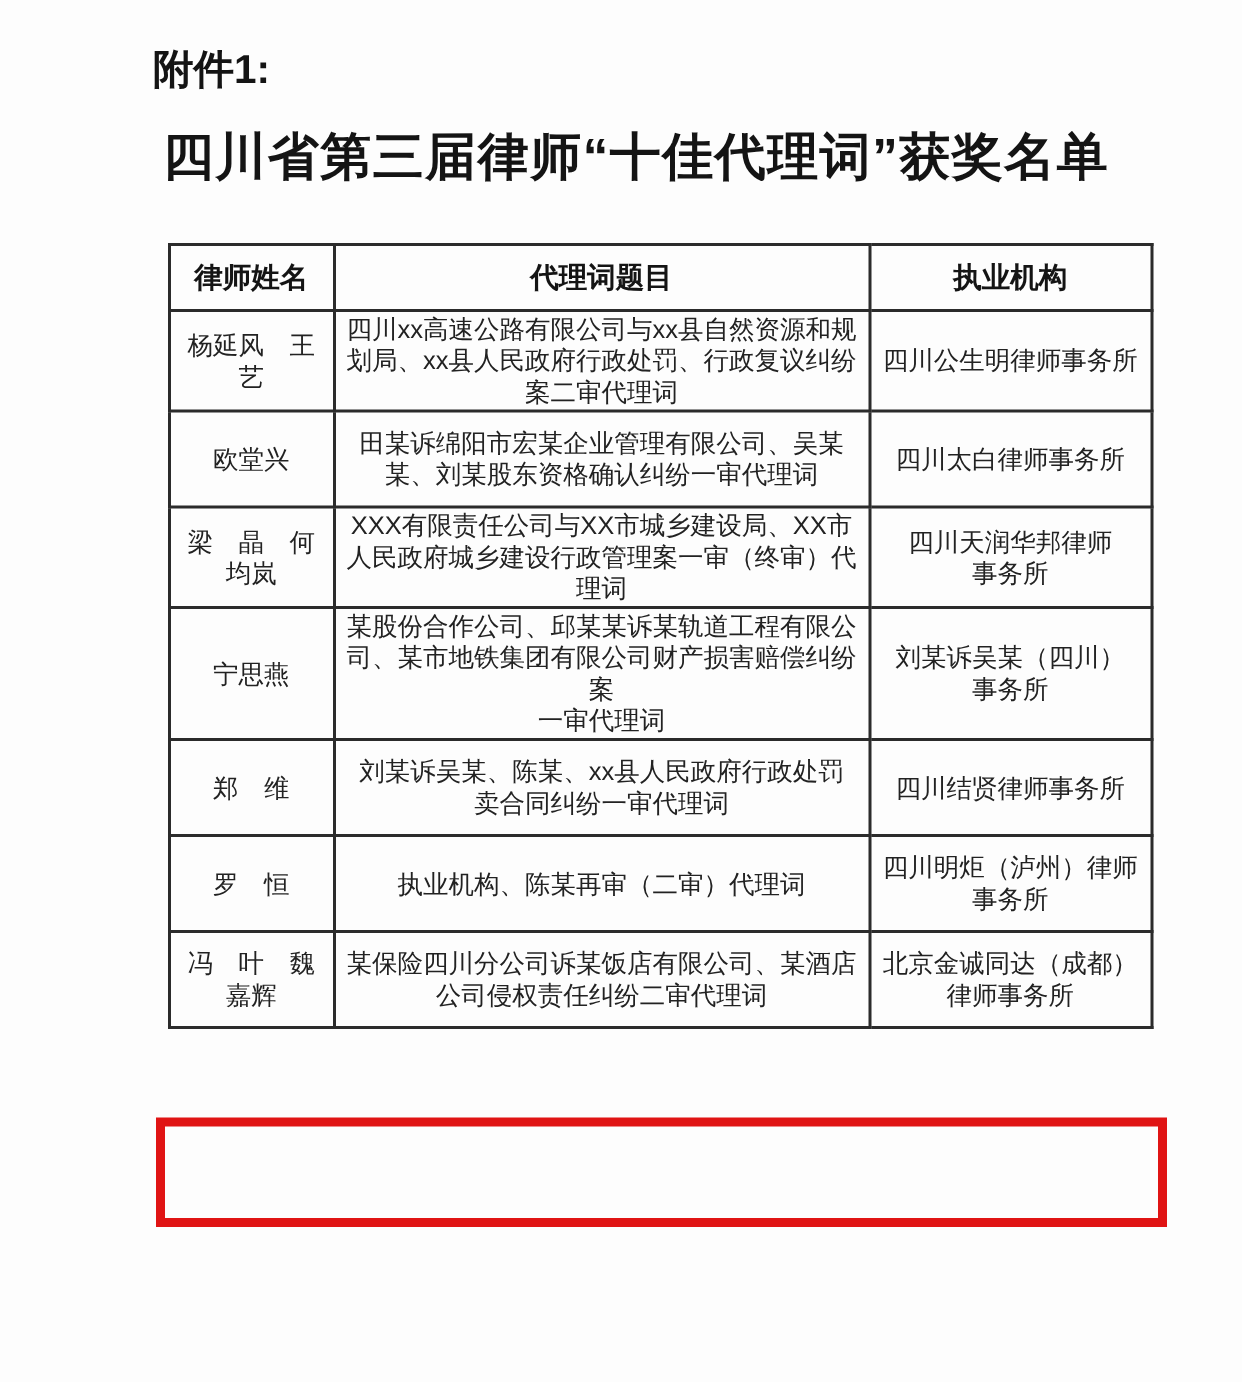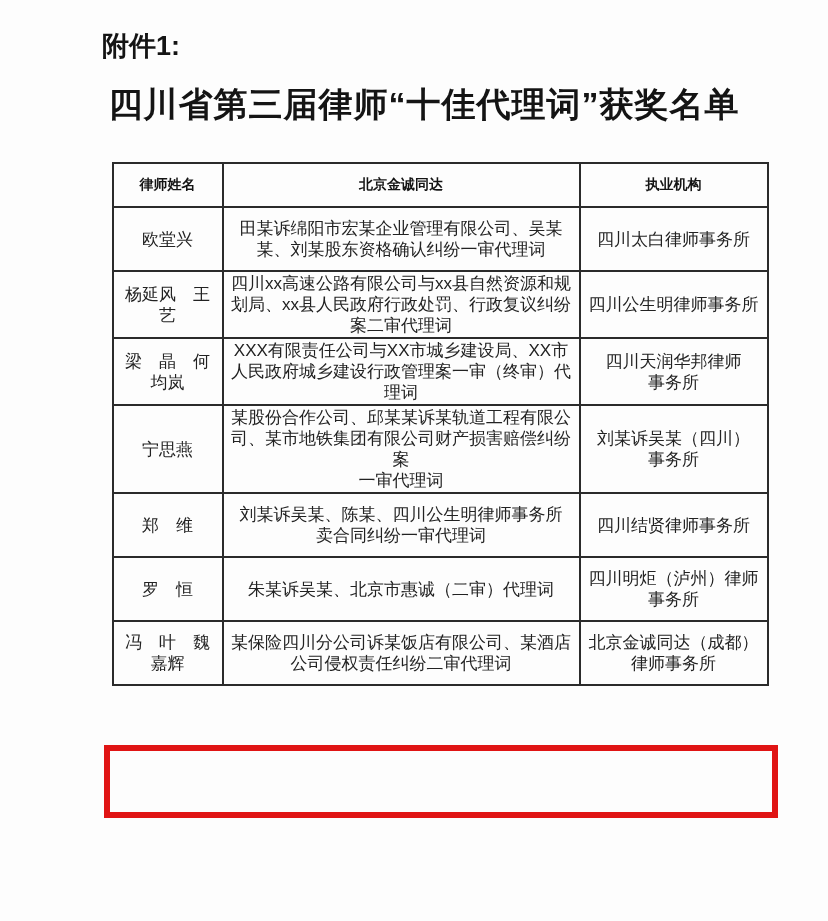--- a/index.html
+++ b/index.html
@@ -42,21 +42,21 @@
     border-collapse: collapse;
   }
   table.awards th, table.awards td {
     border: 2px solid #2b2b2b;
     text-align: center;
     vertical-align: middle;
     white-space: pre-wrap;
     word-break: break-all;
   }
   table.awards th {
-    font-size: 14px;
+    font-size: 19px;
     font-weight: bold;
     height: 42px;
     padding: 0 4px;
     color: #141414;
   }
   table.awards td {
     font-size: 17px;
     line-height: 21px;
     padding: 1px 4px;
     color: #222222;
@@ -77,38 +77,38 @@
 
   <div class="attachment">附件1:</div>
 
   <div class="doc-title">四川省第三届律师“十佳代理词”获奖名单</div>
 
   <div class="table-wrap">
     <table class="awards">
       <thead>
         <tr>
           <th style="width:100px">律师姓名</th>
-          <th style="width:347px">北京金诚同达</th>
+          <th style="width:347px">代理词题目</th>
           <th style="width:178px">执业机构</th>
         </tr>
       </thead>
       <tbody>
-        <tr>
-          <td class="name-cell">欧堂兴</td>
-          <td class="title-cell">田某诉绵阳市宏某企业管理有限公司、吴某
-某、刘某股东资格确认纠纷一审代理词</td>
-          <td class="firm-cell">四川太白律师事务所</td>
-        </tr>
         <tr>
           <td class="name-cell">杨延风　王
 艺</td>
           <td class="title-cell">四川xx高速公路有限公司与xx县自然资源和规
 划局、xx县人民政府行政处罚、行政复议纠纷
 案二审代理词</td>
           <td class="firm-cell">四川公生明律师事务所</td>
+        </tr>
+        <tr>
+          <td class="name-cell">欧堂兴</td>
+          <td class="title-cell">田某诉绵阳市宏某企业管理有限公司、吴某
+某、刘某股东资格确认纠纷一审代理词</td>
+          <td class="firm-cell">四川太白律师事务所</td>
         </tr>
         <tr>
           <td class="name-cell">梁　晶　何
 均岚</td>
           <td class="title-cell">XXX有限责任公司与XX市城乡建设局、XX市
 人民政府城乡建设行政管理案一审（终审）代
 理词</td>
           <td class="firm-cell">四川天润华邦律师
 事务所</td>
         </tr>
@@ -116,27 +116,27 @@
           <td class="name-cell">宁思燕</td>
           <td class="title-cell">某股份合作公司、邱某某诉某轨道工程有限公
 司、某市地铁集团有限公司财产损害赔偿纠纷
 案
 一审代理词</td>
           <td class="firm-cell">刘某诉吴某（四川）
 事务所</td>
         </tr>
         <tr>
           <td class="name-cell">郑　维</td>
-          <td class="title-cell">刘某诉吴某、陈某、四川公生明律师事务所
+          <td class="title-cell">刘某诉吴某、陈某、xx县人民政府行政处罚
 卖合同纠纷一审代理词</td>
           <td class="firm-cell">四川结贤律师事务所</td>
         </tr>
         <tr class="highlight">
           <td class="name-cell">罗　恒</td>
-          <td class="title-cell">朱某诉吴某、北京市惠诚（二审）代理词</td>
+          <td class="title-cell">执业机构、陈某再审（二审）代理词</td>
           <td class="firm-cell">四川明炬（泸州）律师
 事务所</td>
         </tr>
         <tr>
           <td class="name-cell">冯　叶　魏
 嘉辉</td>
           <td class="title-cell">某保险四川分公司诉某饭店有限公司、某酒店
 公司侵权责任纠纷二审代理词</td>
           <td class="firm-cell">北京金诚同达（成都）
 律师事务所</td>

